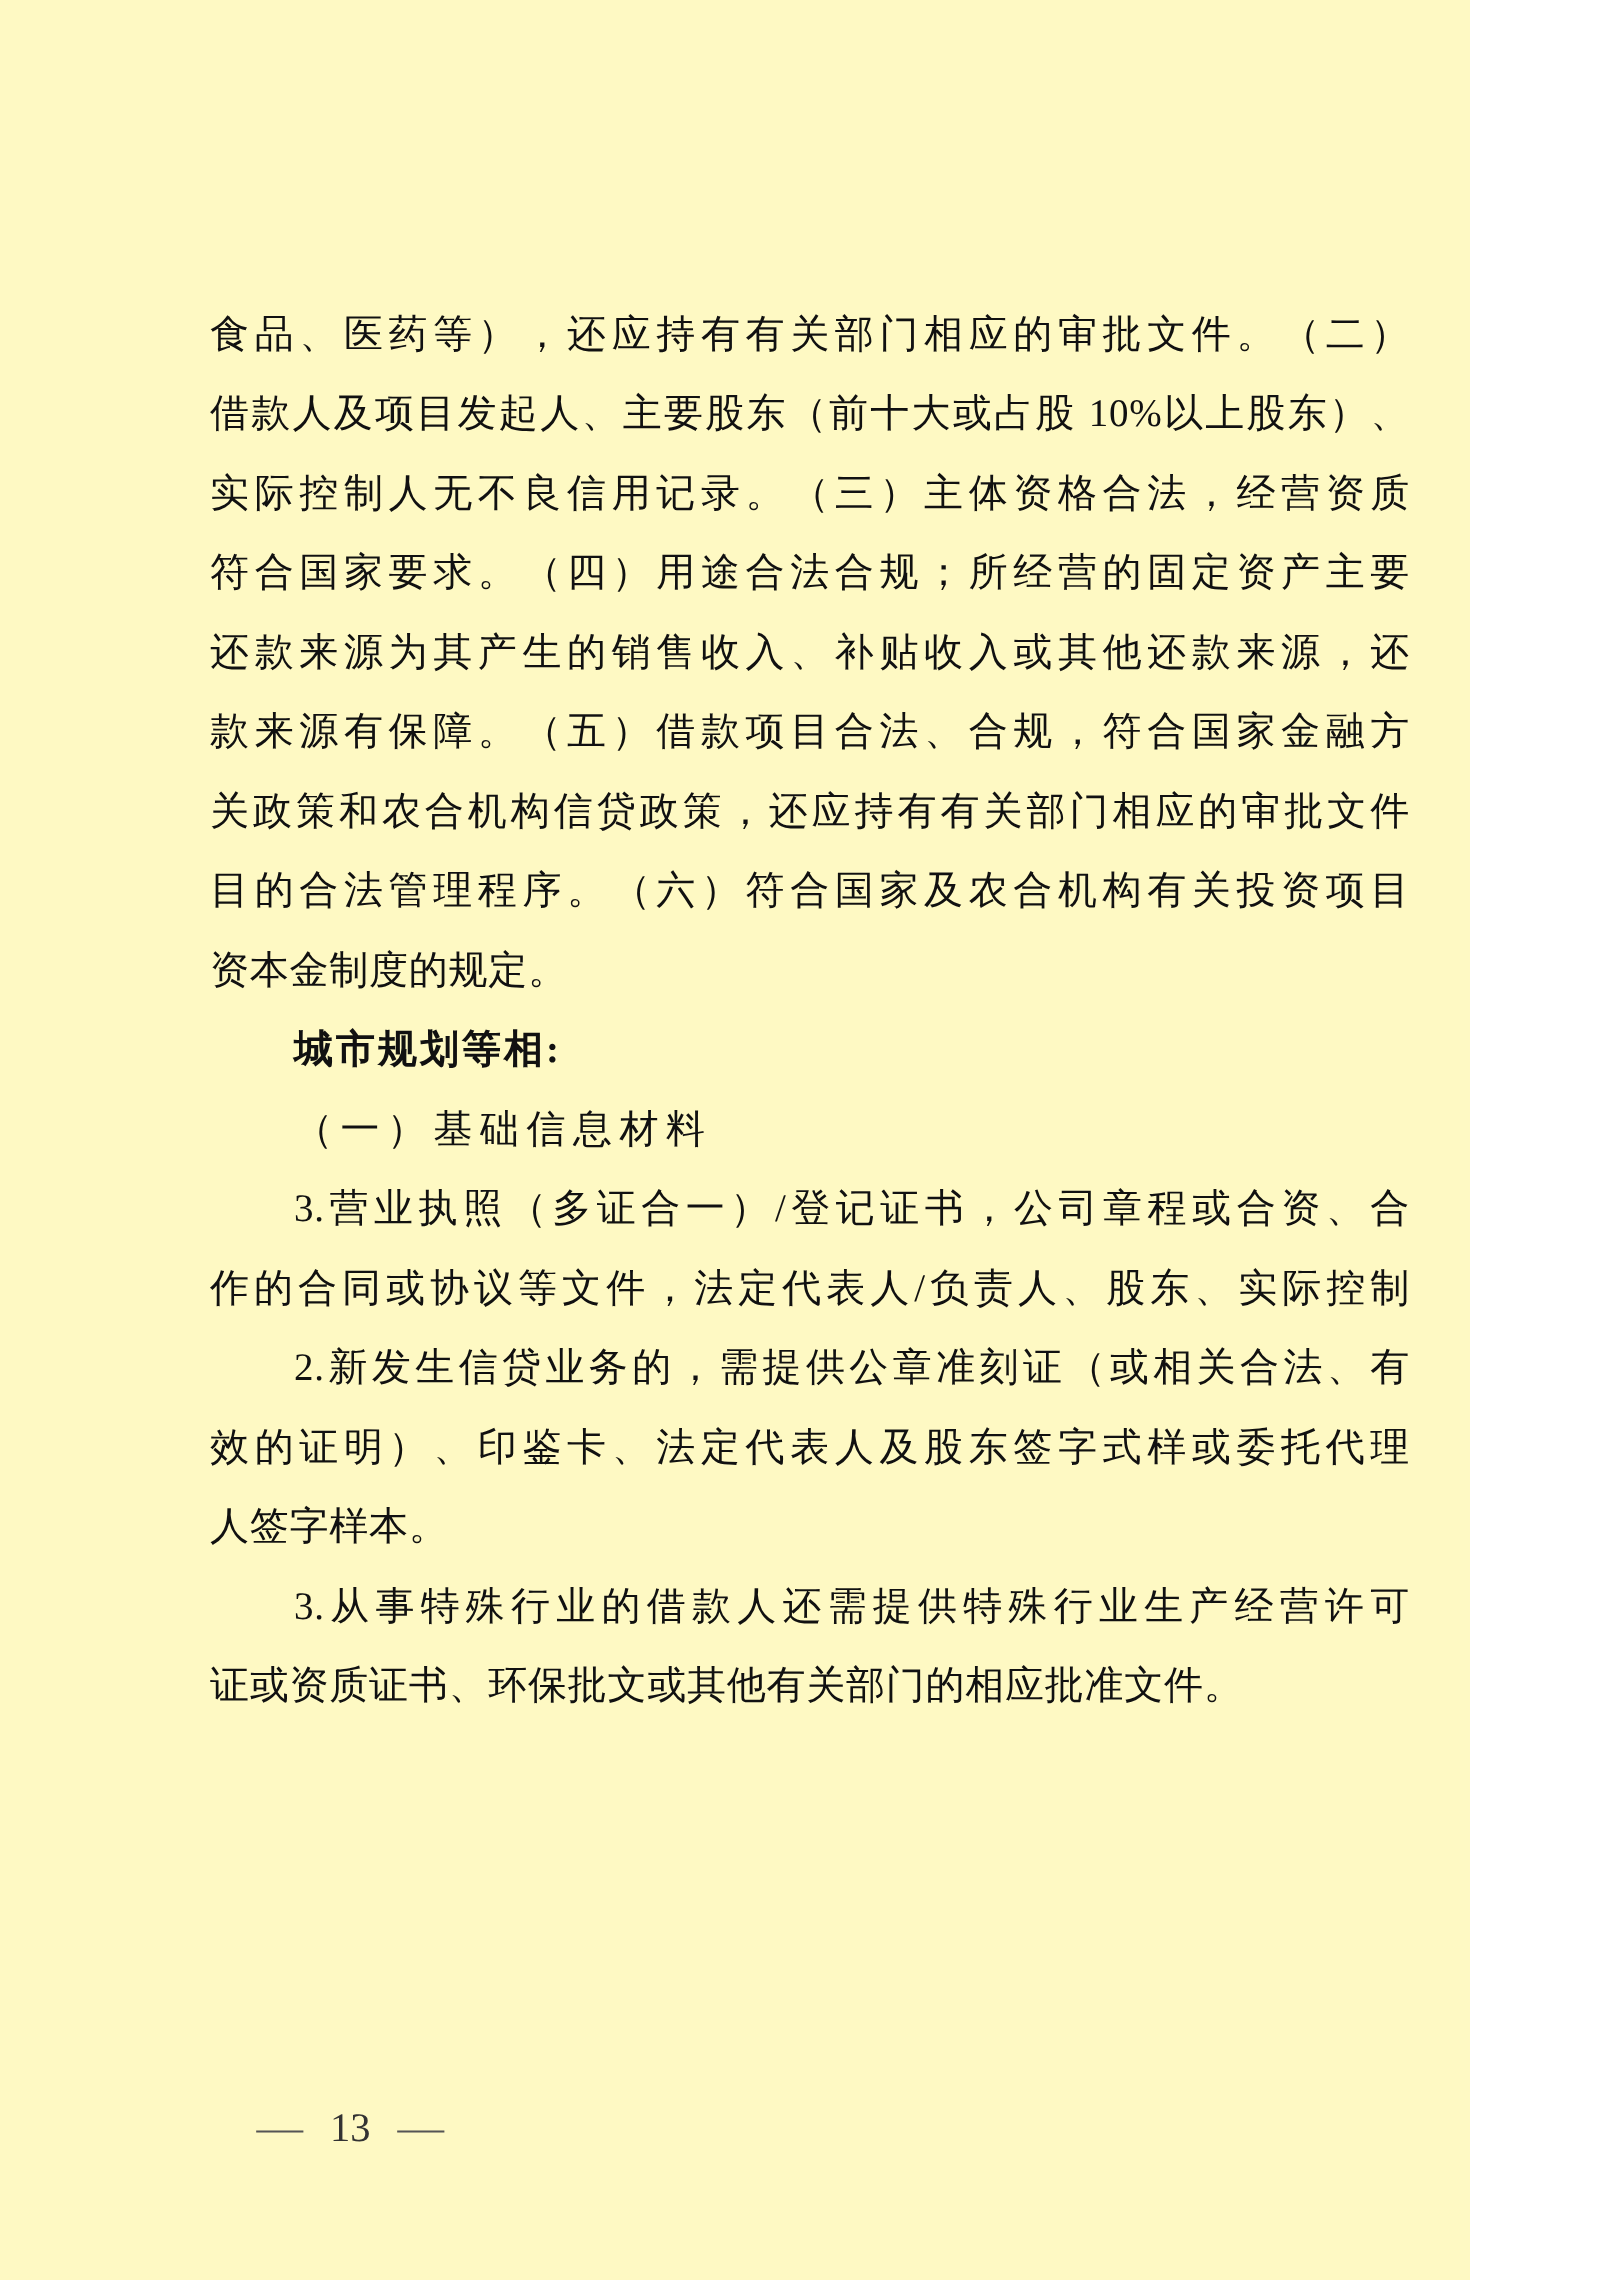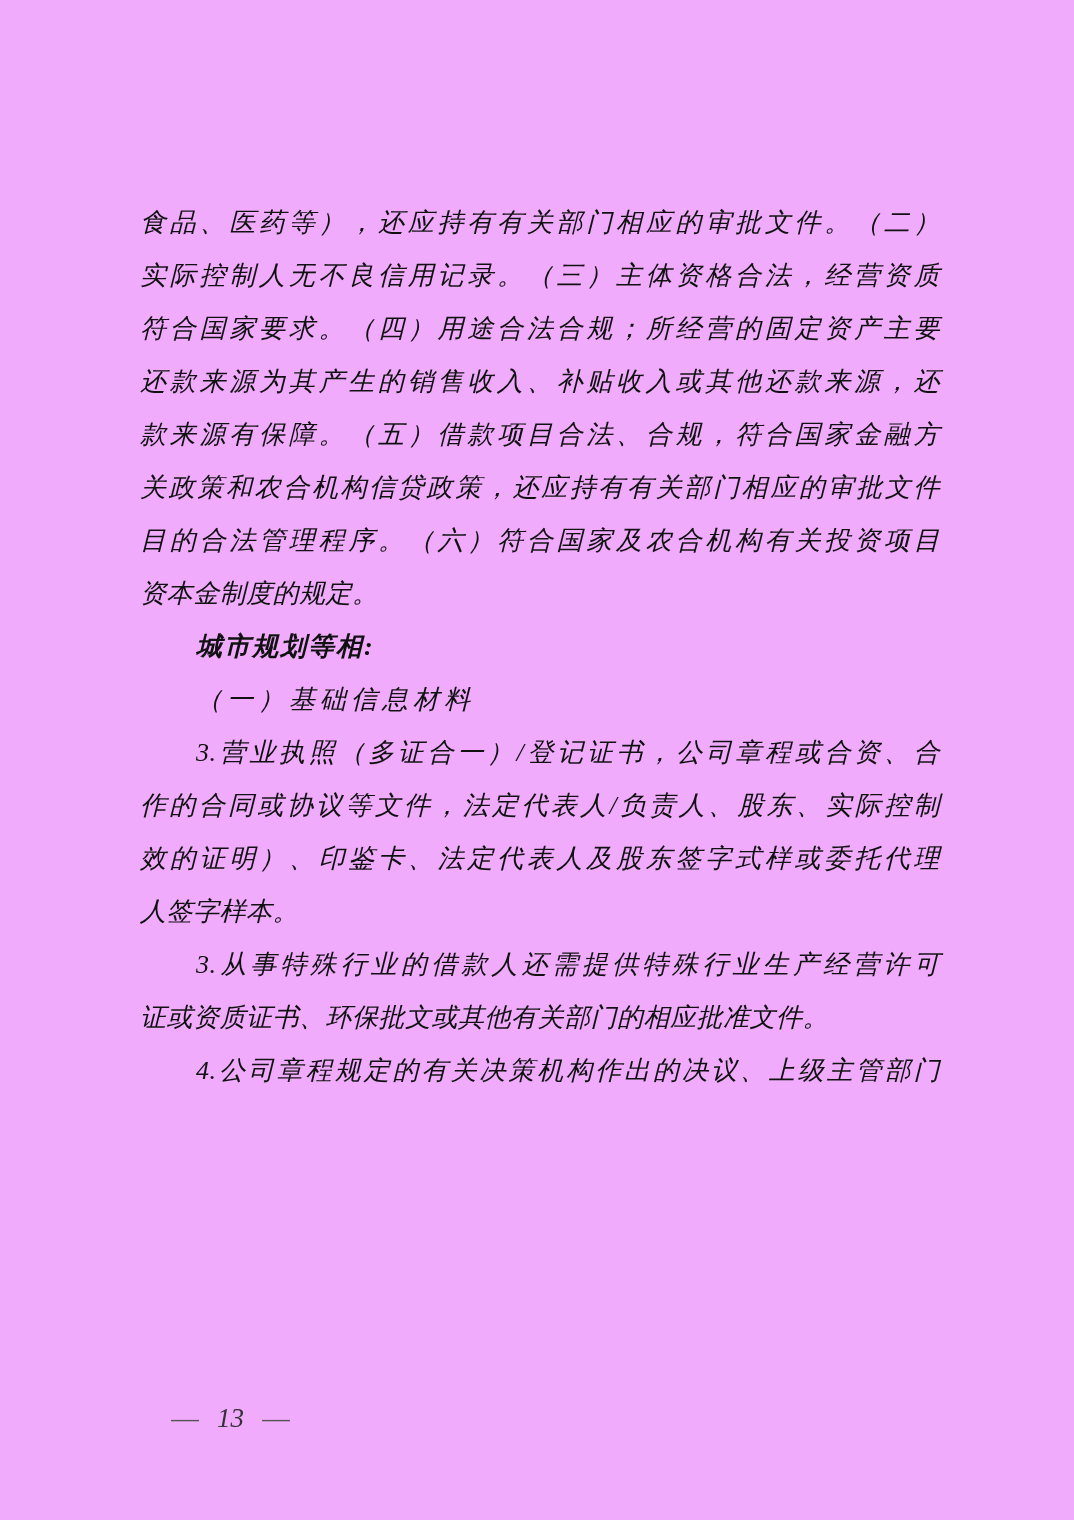--- a/index.html
+++ b/index.html
@@ -2,27 +2,26 @@
 <html lang="zh"><head>
 <meta charset="utf-8">
 <style>
   html, body {
     margin: 0;
     padding: 0;
     background: #ffffff;
   }
   .page {
     position: relative;
-    width: 1074px;
+    width: 980px;
     height: 1520px;
-    background: #f0abfc;
+    background: #fef9c3;
     overflow: hidden;
     font-family: "Liberation Serif", "DejaVu Serif", serif;
     color: #111111;
-    font-style: italic;
   }
   .content {
     position: absolute;
     left: 140px;
     top: 196px;
     width: 800px;
   }
   .line {
     height: 53px;
     line-height: 53px;
@@ -65,36 +64,37 @@
     color: #333333;
   }
 </style>
 </head>
 <body>
 
 <div class="page">
 
   <div class="content">
       <div class="line just">食品、医药等），还应持有有关部门相应的审批文件。（二）</div>
+      <div class="line just">借款人及项目发起人、主要股东（前十大或占股 10%以上股东）、</div>
       <div class="line just">实际控制人无不良信用记录。（三）主体资格合法，经营资质</div>
       <div class="line just">符合国家要求。（四）用途合法合规；所经营的固定资产主要</div>
       <div class="line just">还款来源为其产生的销售收入、补贴收入或其他还款来源，还</div>
       <div class="line just">款来源有保障。（五）借款项目合法、合规，符合国家金融方</div>
       <div class="line just">关政策和农合机构信贷政策，还应持有有关部门相应的审批文件</div>
       <div class="line just">目的合法管理程序。（六）符合国家及农合机构有关投资项目</div>
       <div class="line">资本金制度的规定。</div>
       <div class="line bold indent">城市规划等相:</div>
       <div class="line indent kai">（一）基础信息材料</div>
       <div class="line just indent">3.营业执照（多证合一）/登记证书，公司章程或合资、合</div>
       <div class="line just">作的合同或协议等文件，法定代表人/负责人、股东、实际控制</div>
+      <div class="line just indent">2.新发生信贷业务的，需提供公章准刻证（或相关合法、有</div>
       <div class="line just">效的证明）、印鉴卡、法定代表人及股东签字式样或委托代理</div>
       <div class="line">人签字样本。</div>
       <div class="line just indent">3.从事特殊行业的借款人还需提供特殊行业生产经营许可</div>
       <div class="line">证或资质证书、环保批文或其他有关部门的相应批准文件。</div>
-      <div class="line just indent">4.公司章程规定的有关决策机构作出的决议、上级主管部门</div>
     </div>
 
   <div class="footer">
     <span class="dash">—</span>
     <span class="num">13</span>
     <span class="dash">—</span>
   </div>
 
 </div>
 

